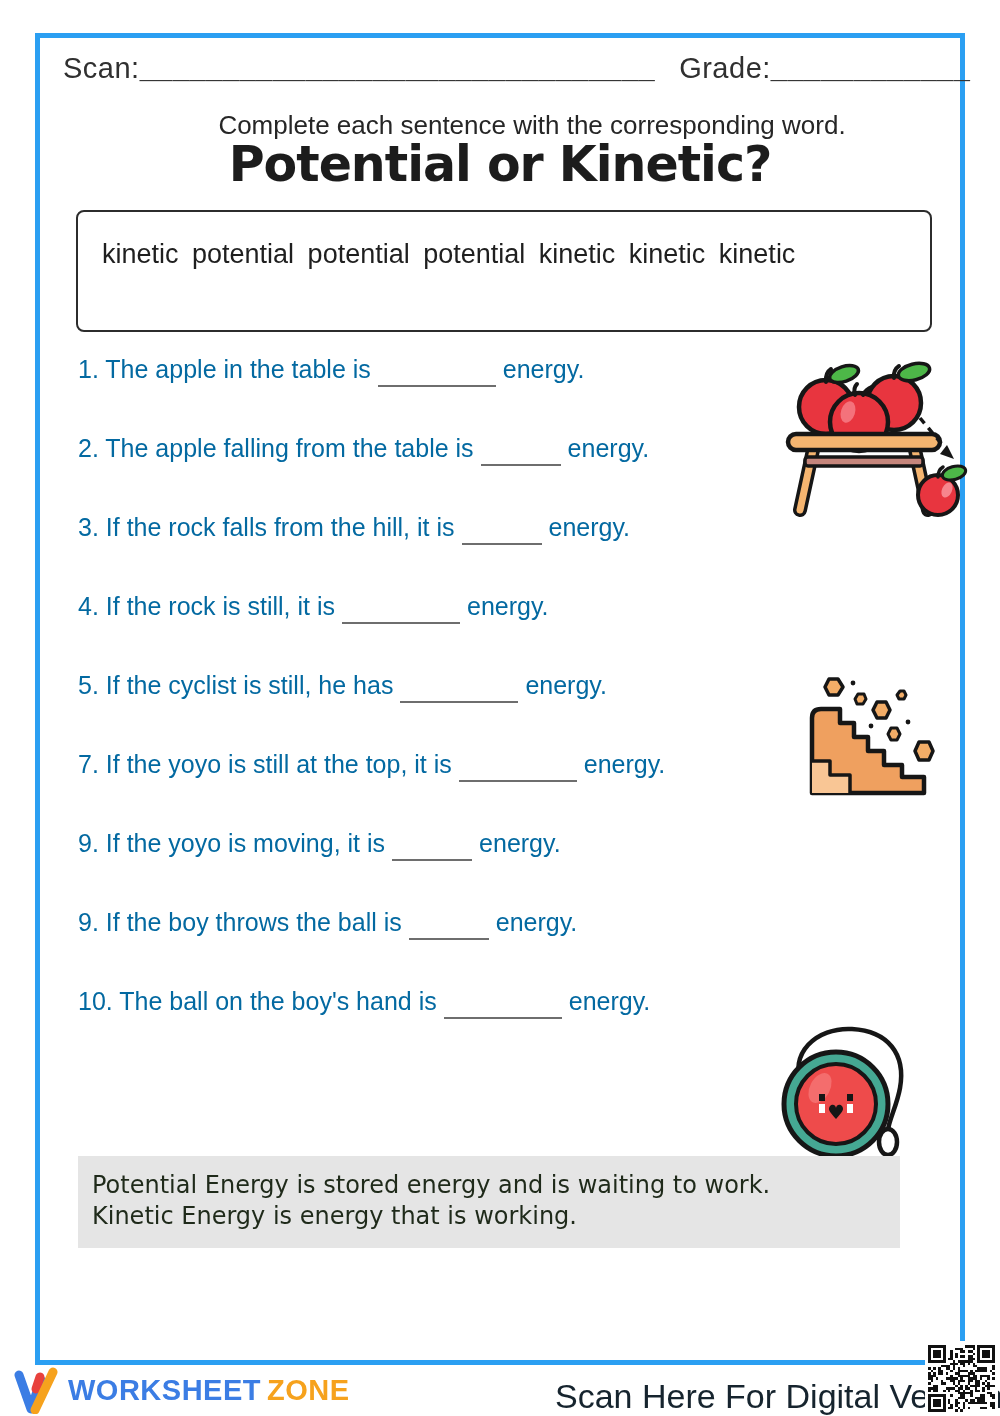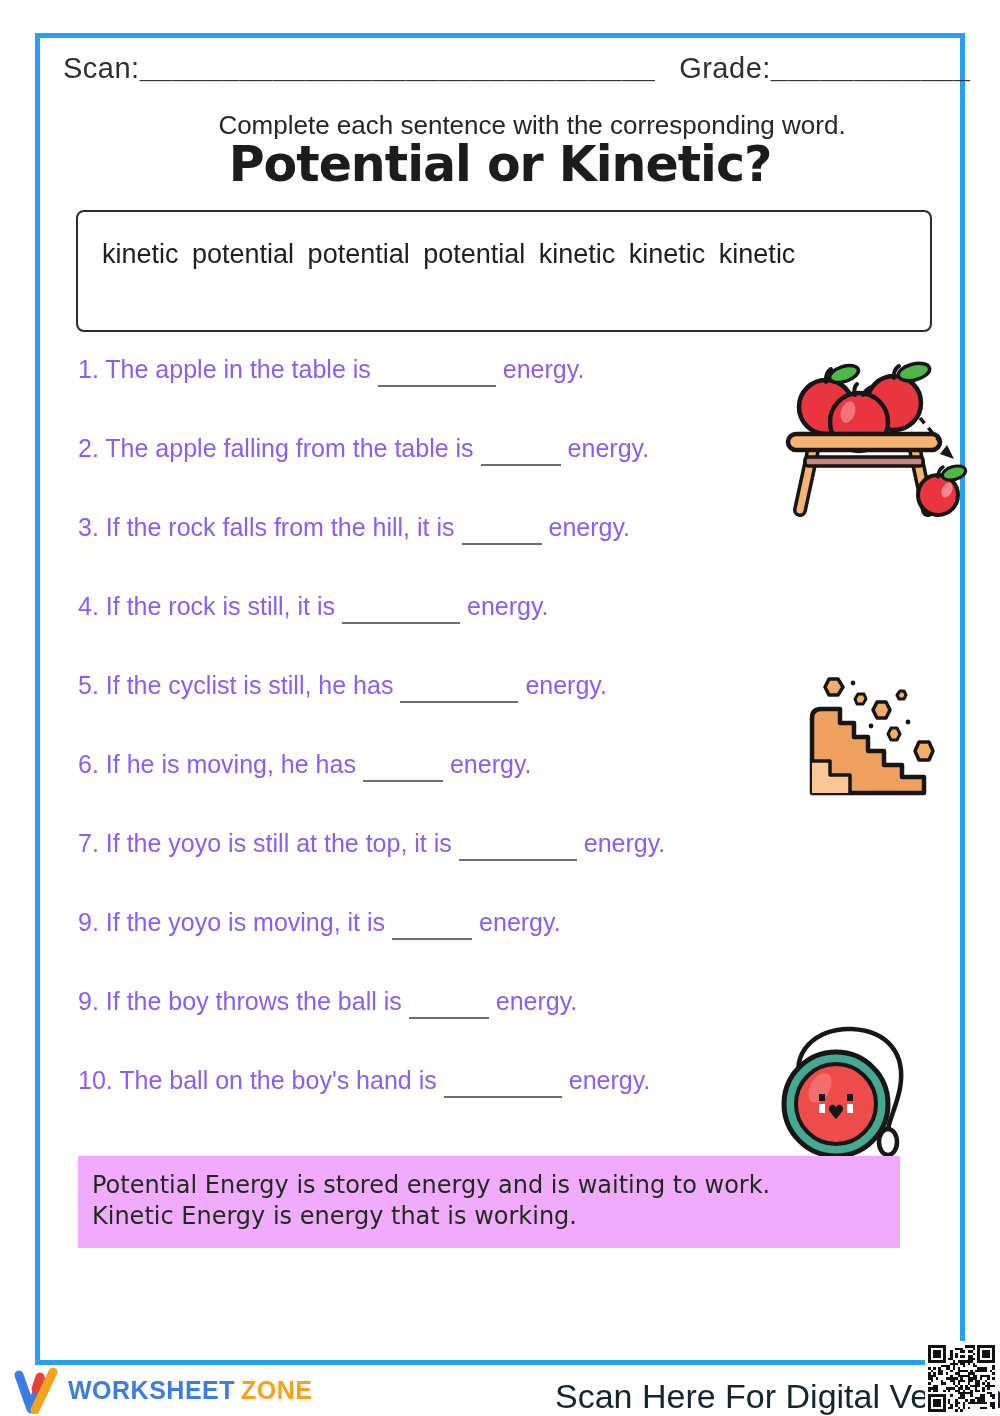--- a/index.html
+++ b/index.html
@@ -30,21 +30,21 @@
   
   .word-bank{
     position:absolute;left:76px;top:210px;width:856px;height:122px;box-sizing:border-box;
     border:2px solid #2c2c2c;border-radius:8px;background:#fff;
     padding:16px 0 0 24px;font-size:27px;color:#1f1f1f;word-spacing:6px;
   }
   .word-bank .bank-line{line-height:52px;}
   
   .questions{position:absolute;left:78px;top:354px;width:760px;}
   .question{
-    font-size:25px;color:#8b5cf6;line-height:31px;margin-bottom:46px;white-space:nowrap;
+    font-size:25px;color:#0369a1;line-height:31px;margin-bottom:46px;white-space:nowrap;
   }
   .blank{
     display:inline-block;border-bottom:2px solid #6e6e6e;height:14px;
     margin:0 7px;vertical-align:-9px;
   }
   .blank.long{width:118px;}
   .blank.short{width:80px;}
   
   .note{
     position:absolute;left:78px;top:1156px;width:822px;height:92px;box-sizing:border-box;
@@ -53,21 +53,21 @@
   }
   
   .illus{position:absolute;}
   #illus-apples{left:782px;top:360px;}
   #illus-rocks{left:800px;top:672px;}
   #illus-yoyo{left:776px;top:1020px;}
   
   .footer-logo{
     position:absolute;left:14px;top:1366px;display:flex;align-items:center;gap:8px;
   }
-  .brand-text{font-size:25px;font-weight:bold;letter-spacing:0.5px;white-space:nowrap;}
+  .brand-text{font-size:29px;font-weight:bold;letter-spacing:0.5px;white-space:nowrap;}
   .brand-text .p1{color:#3b7de4;}
   .brand-text .p2{color:#f6a21d;margin-left:6px;}
   .scan-text{
     position:absolute;left:555px;top:1377px;width:365px;text-align:right;
     font-size:34px;color:#16242e;white-space:nowrap;
   }
   .qr-box{
     position:absolute;left:925px;top:1341px;width:73px;height:75px;background:#fff;
     padding:1px;box-sizing:border-box;z-index:5;
   }
@@ -88,21 +88,20 @@
 <div class="word-bank">
   <div class="bank-line">kinetic potential potential potential kinetic kinetic kinetic</div>
 </div>
 
 <div class="questions">
   <div class="question"><span>1. The apple in the table is</span><span class="blank long"></span><span>energy.</span></div>
   <div class="question"><span>2. The apple falling from the table is</span><span class="blank short"></span><span>energy.</span></div>
   <div class="question"><span>3. If the rock falls from the hill, it is</span><span class="blank short"></span><span>energy.</span></div>
   <div class="question"><span>4. If the rock is still, it is</span><span class="blank long"></span><span>energy.</span></div>
   <div class="question"><span>5. If the cyclist is still, he has</span><span class="blank long"></span><span>energy.</span></div>
-  <div class="question"><span>6. If he is moving, he has</span><span class="blank short"></span><span>energy.</span></div>
   <div class="question"><span>7. If the yoyo is still at the top, it is</span><span class="blank long"></span><span>energy.</span></div>
   <div class="question"><span>9. If the yoyo is moving, it is</span><span class="blank short"></span><span>energy.</span></div>
   <div class="question"><span>9. If the boy throws the ball is</span><span class="blank short"></span><span>energy.</span></div>
   <div class="question"><span>10. The ball on the boy's hand is</span><span class="blank long"></span><span>energy.</span></div>
 </div>
 
 <svg id="illus-apples" class="illus" width="190" height="160" viewBox="0 0 190 160">
 
   <path d="M31,90 L18,150" stroke="#161616" stroke-width="14" stroke-linecap="round"></path>
   <path d="M31,90 L18,150" stroke="#f5b570" stroke-width="7" stroke-linecap="round"></path>
@@ -156,21 +155,21 @@
   <circle cx="60" cy="84" r="52" fill="#45a893" stroke="#161616" stroke-width="5"></circle>
   <circle cx="60" cy="84" r="40" fill="#ee4b4b" stroke="#161616" stroke-width="4"></circle>
   <ellipse cx="44" cy="68" rx="10" ry="16" fill="#f46d6d" transform="rotate(28 44 68)"></ellipse>
   <rect x="43" y="74" width="6" height="7" fill="#161616"></rect>
   <rect x="43" y="84" width="6" height="9" fill="#ffffff"></rect>
   <rect x="71" y="74" width="6" height="7" fill="#161616"></rect>
   <rect x="71" y="84" width="6" height="9" fill="#ffffff"></rect>
   <path d="M60,99 C55,93 51,90 54,86 C57,83 60,86 60,88 C60,86 63,83 66,86 C69,90 65,93 60,99 Z" fill="#161616"></path>
 </svg>
 
-<div class="note" style="background: #f0abfc;">
+<div class="note" style="background: #e5e5e5;">
   <div>Potential Energy is stored energy and is waiting to work.</div>
   <div>Kinetic Energy is energy that is working.</div>
 </div>
 
 <div class="footer-logo">
   <svg width="46" height="48" viewBox="0 0 46 48">
     <path d="M5,9 L17,43 L27,14" fill="none" stroke="#3b7de4" stroke-width="9" stroke-linecap="round" stroke-linejoin="round"></path>
     <path d="M26,11 L22,23" fill="none" stroke="#e8413c" stroke-width="9" stroke-linecap="round"></path>
     <path d="M39,6 L21,44" fill="none" stroke="#f6a21d" stroke-width="9" stroke-linecap="round"></path>
   </svg>

